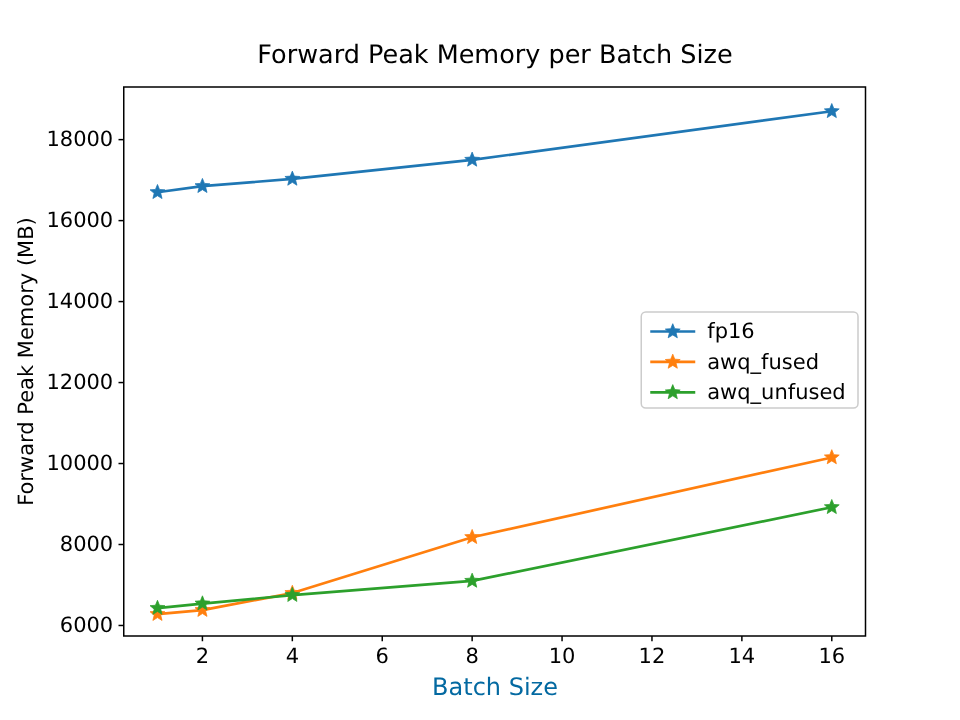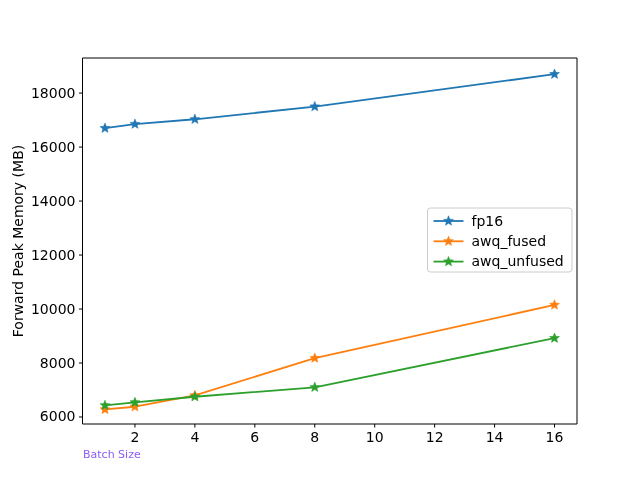--- a/index.html
+++ b/index.html
@@ -23,22 +23,23 @@
     text-align: center;
     font-size: 17px;
     color: #000000;
     white-space: nowrap;
   }
   .xlabel {
     position: absolute;
     left: 83px;
     top: 448px;
     width: 494px;
-    font-size: 11px;
-    color: #8b5cf6;
+    text-align: center;
+    font-size: 16px;
+    color: #0369a1;
   }
   .ylabel {
     position: absolute;
     left: -163px;
     top: 231px;
     width: 366px;
     height: 20px;
     text-align: center;
     font-size: 14px;
     color: #000000;
@@ -53,20 +54,21 @@
   svg text {
     font-family: "DejaVu Sans", sans-serif;
     font-size: 14px;
     fill: #000000;
   }
 </style>
 </head>
 <body>
 
 <div class="figure">
+  <div class="chart-title">Forward Peak Memory per Batch Size</div>
   <div class="ylabel">Forward Peak Memory (MB)</div>
   <div class="xlabel">Batch Size</div>
   <svg id="plot-svg" class="plot" width="640" height="480">
       <path d="M82.5 58 H577 V424 H82.5 Z" fill="none" stroke="#000000" stroke-width="1"></path>
       <g>
         <line x1="134.9469696969697" y1="424" x2="134.9469696969697" y2="427.5" stroke="#000000" stroke-width="1"></line>
         <text x="134.9469696969697" y="442" text-anchor="middle">2</text>
         <line x1="194.88636363636363" y1="424" x2="194.88636363636363" y2="427.5" stroke="#000000" stroke-width="1"></line>
         <text x="194.88636363636363" y="442" text-anchor="middle">4</text>
         <line x1="254.8257575757576" y1="424" x2="254.8257575757576" y2="427.5" stroke="#000000" stroke-width="1"></line>

